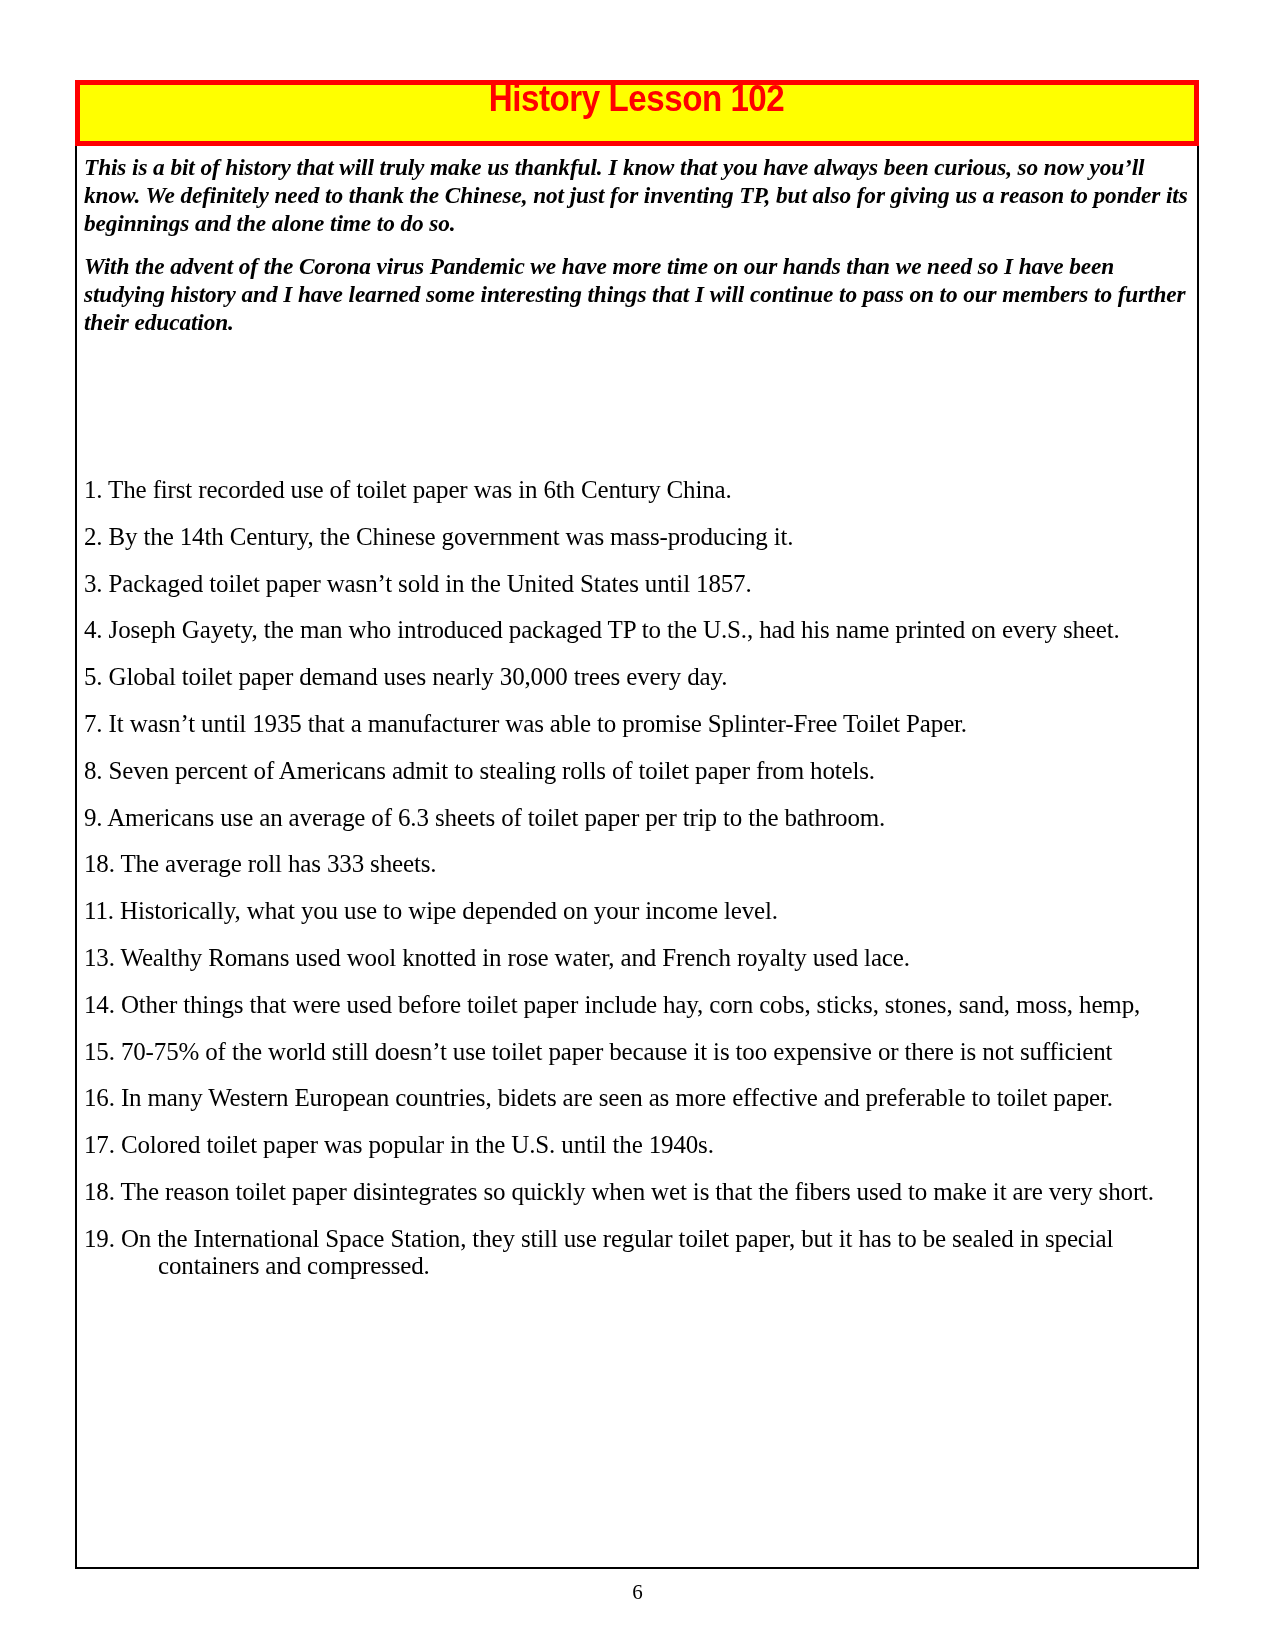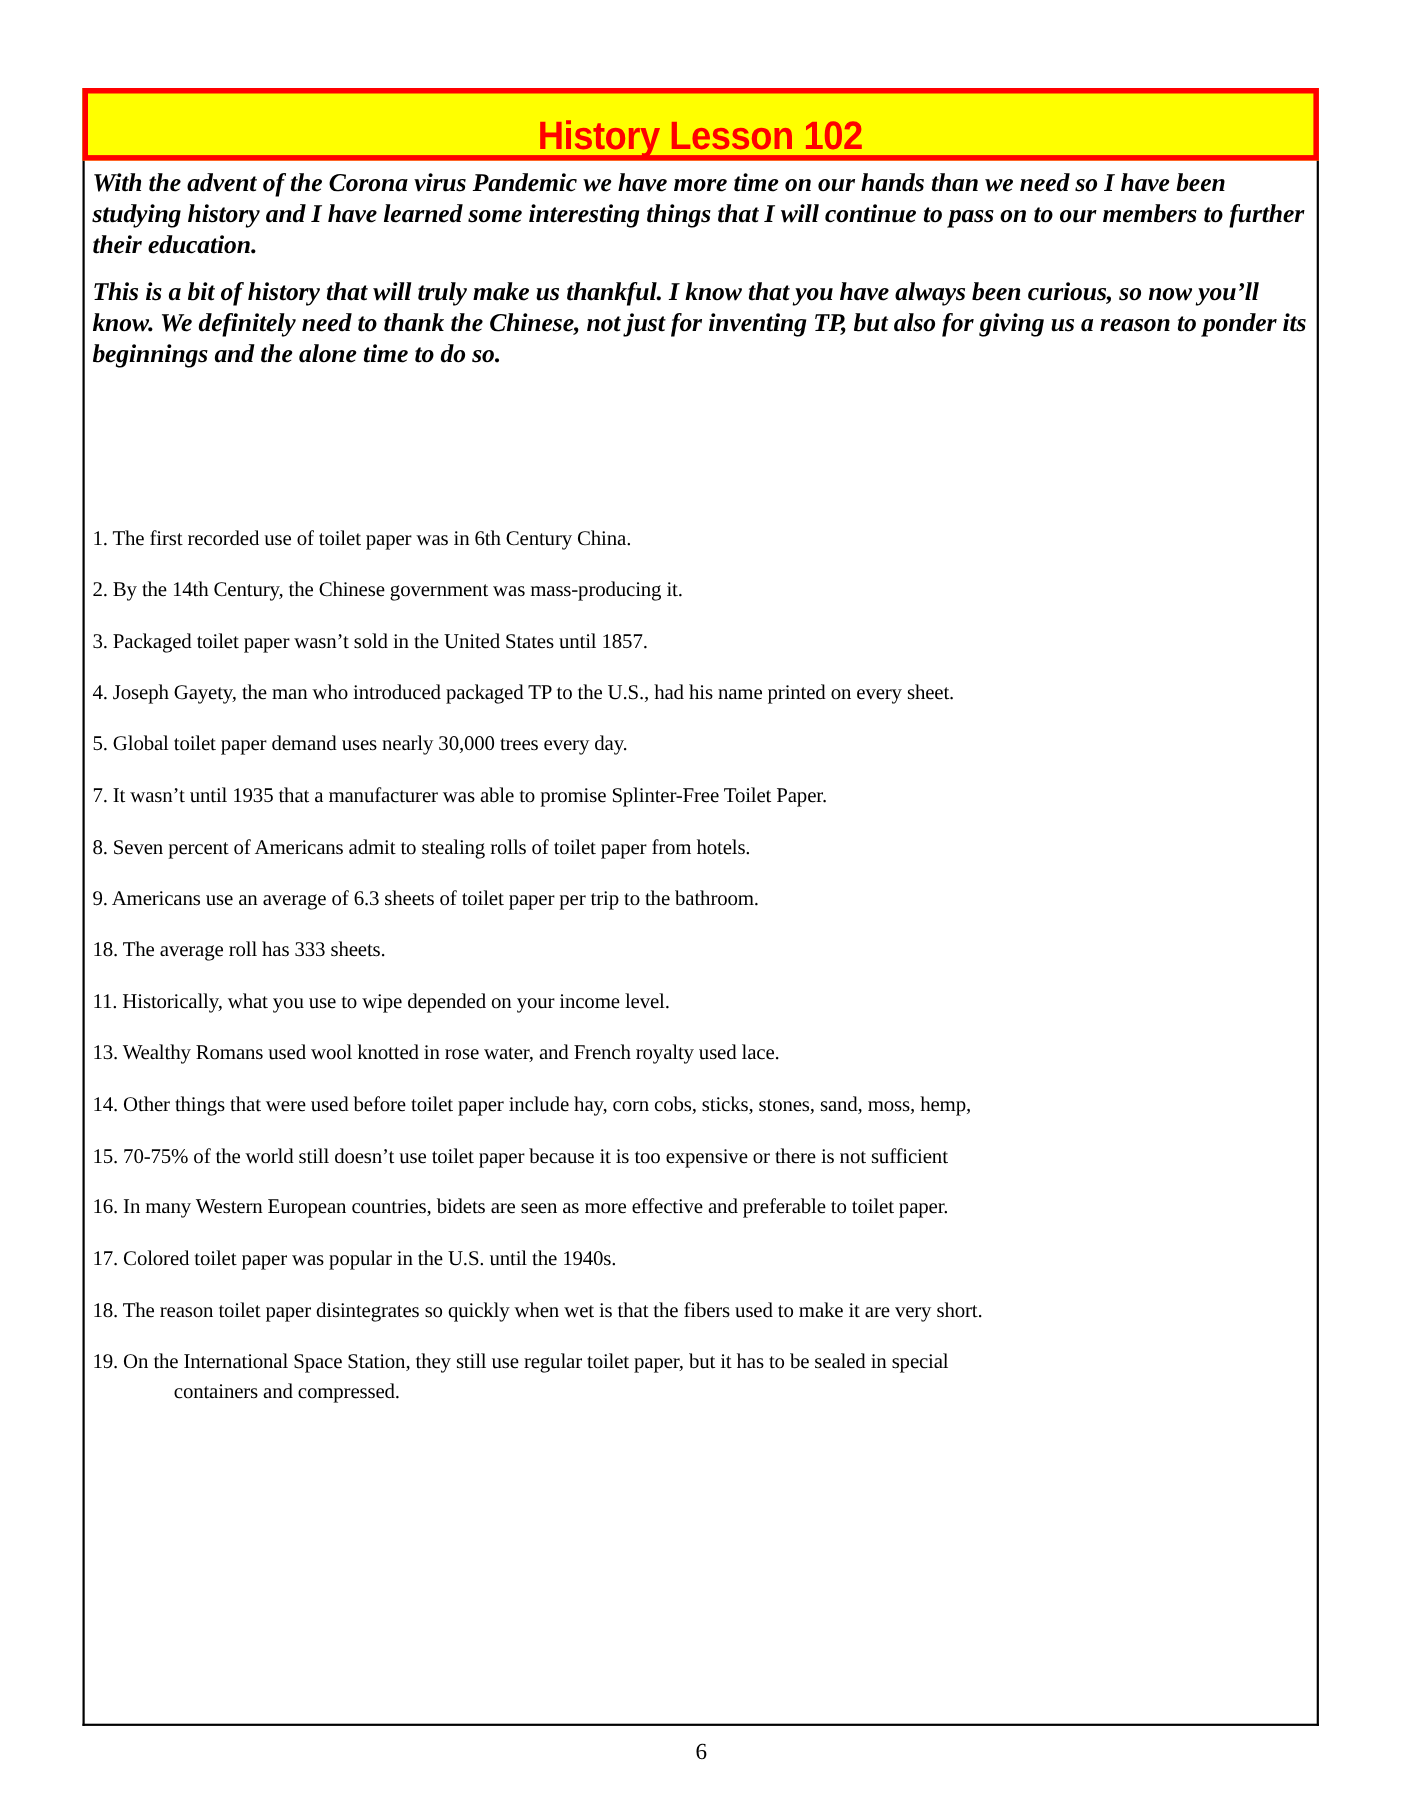--- a/index.html
+++ b/index.html
@@ -28,21 +28,21 @@
     .title-box {
       position: absolute;
       left: 75px;
       top: 80px;
       width: 1124px;
       height: 66px;
       box-sizing: border-box;
       border: 5px solid #ff0000;
       background: #ffff00;
       display: flex;
-      align-items: flex-end;
+      align-items: flex-start;
       justify-content: center;
     }
     .title-text {
       font-family: "Liberation Sans", "DejaVu Sans", sans-serif;
       font-weight: bold;
       font-size: 36px;
       color: #ff0000;
       letter-spacing: -0.5px;
       transform: scaleX(0.92);
       line-height: 1;
@@ -65,21 +65,21 @@
     .facts {
       position: absolute;
       left: 84px;
       top: 476px;
       width: 1110px;
       margin: 0;
       padding: 0;
       list-style: none;
     }
     .fact {
-      font-size: 19px;
+      font-size: 25px;
       line-height: 27px;
       margin: 0 0 19.8px 0;
       padding-left: 0;
       letter-spacing: -0.15px;
     }
     .fact .num {
       display: inline;
     }
     .fact .cont {
       display: block;
@@ -97,22 +97,22 @@
 </head>
 <body>
 
 <div class="page-frame"></div>
 
 <div class="title-box">
   <span class="title-text">History Lesson 102</span>
 </div>
 
 <div class="intro">
+  <p>This is a bit of history that will truly make us thankful.  I know that you have always been curious, so now you’ll know. We definitely need to thank the Chinese, not just for inventing TP, but also for giving us a reason to ponder its beginnings and the alone time to do so.</p>
   <p>With the advent of the Corona virus Pandemic we have more time on our hands than we need so I have been studying history and I have learned some interesting things that I will continue to pass on to our members to further their education.</p>
-  <p>This is a bit of history that will truly make us thankful.  I know that you have always been curious, so now you’ll know. We definitely need to thank the Chinese, not just for inventing TP, but also for giving us a reason to ponder its beginnings and the alone time to do so.</p>
 </div>
 
 <ol class="facts">
   <li class="fact"><span class="num">1.</span> <span>The first recorded use of toilet paper was in 6th Century China.</span></li>
   <li class="fact"><span class="num">2.</span> <span>By the 14th Century, the Chinese government was mass-producing it.</span></li>
   <li class="fact"><span class="num">3.</span> <span>Packaged toilet paper wasn’t sold in the United States until 1857.</span></li>
   <li class="fact"><span class="num">4.</span> <span>Joseph Gayety, the man who introduced packaged TP to the U.S., had his name printed on every sheet.</span></li>
   <li class="fact"><span class="num">5.</span> <span>Global toilet paper demand uses nearly 30,000 trees every day.</span></li>
   <li class="fact"><span class="num">7.</span> <span>It wasn’t until 1935 that a manufacturer was able to promise Splinter-Free Toilet Paper.</span></li>
   <li class="fact"><span class="num">8.</span> <span>Seven percent of Americans admit to stealing rolls of toilet paper from hotels.</span></li>

